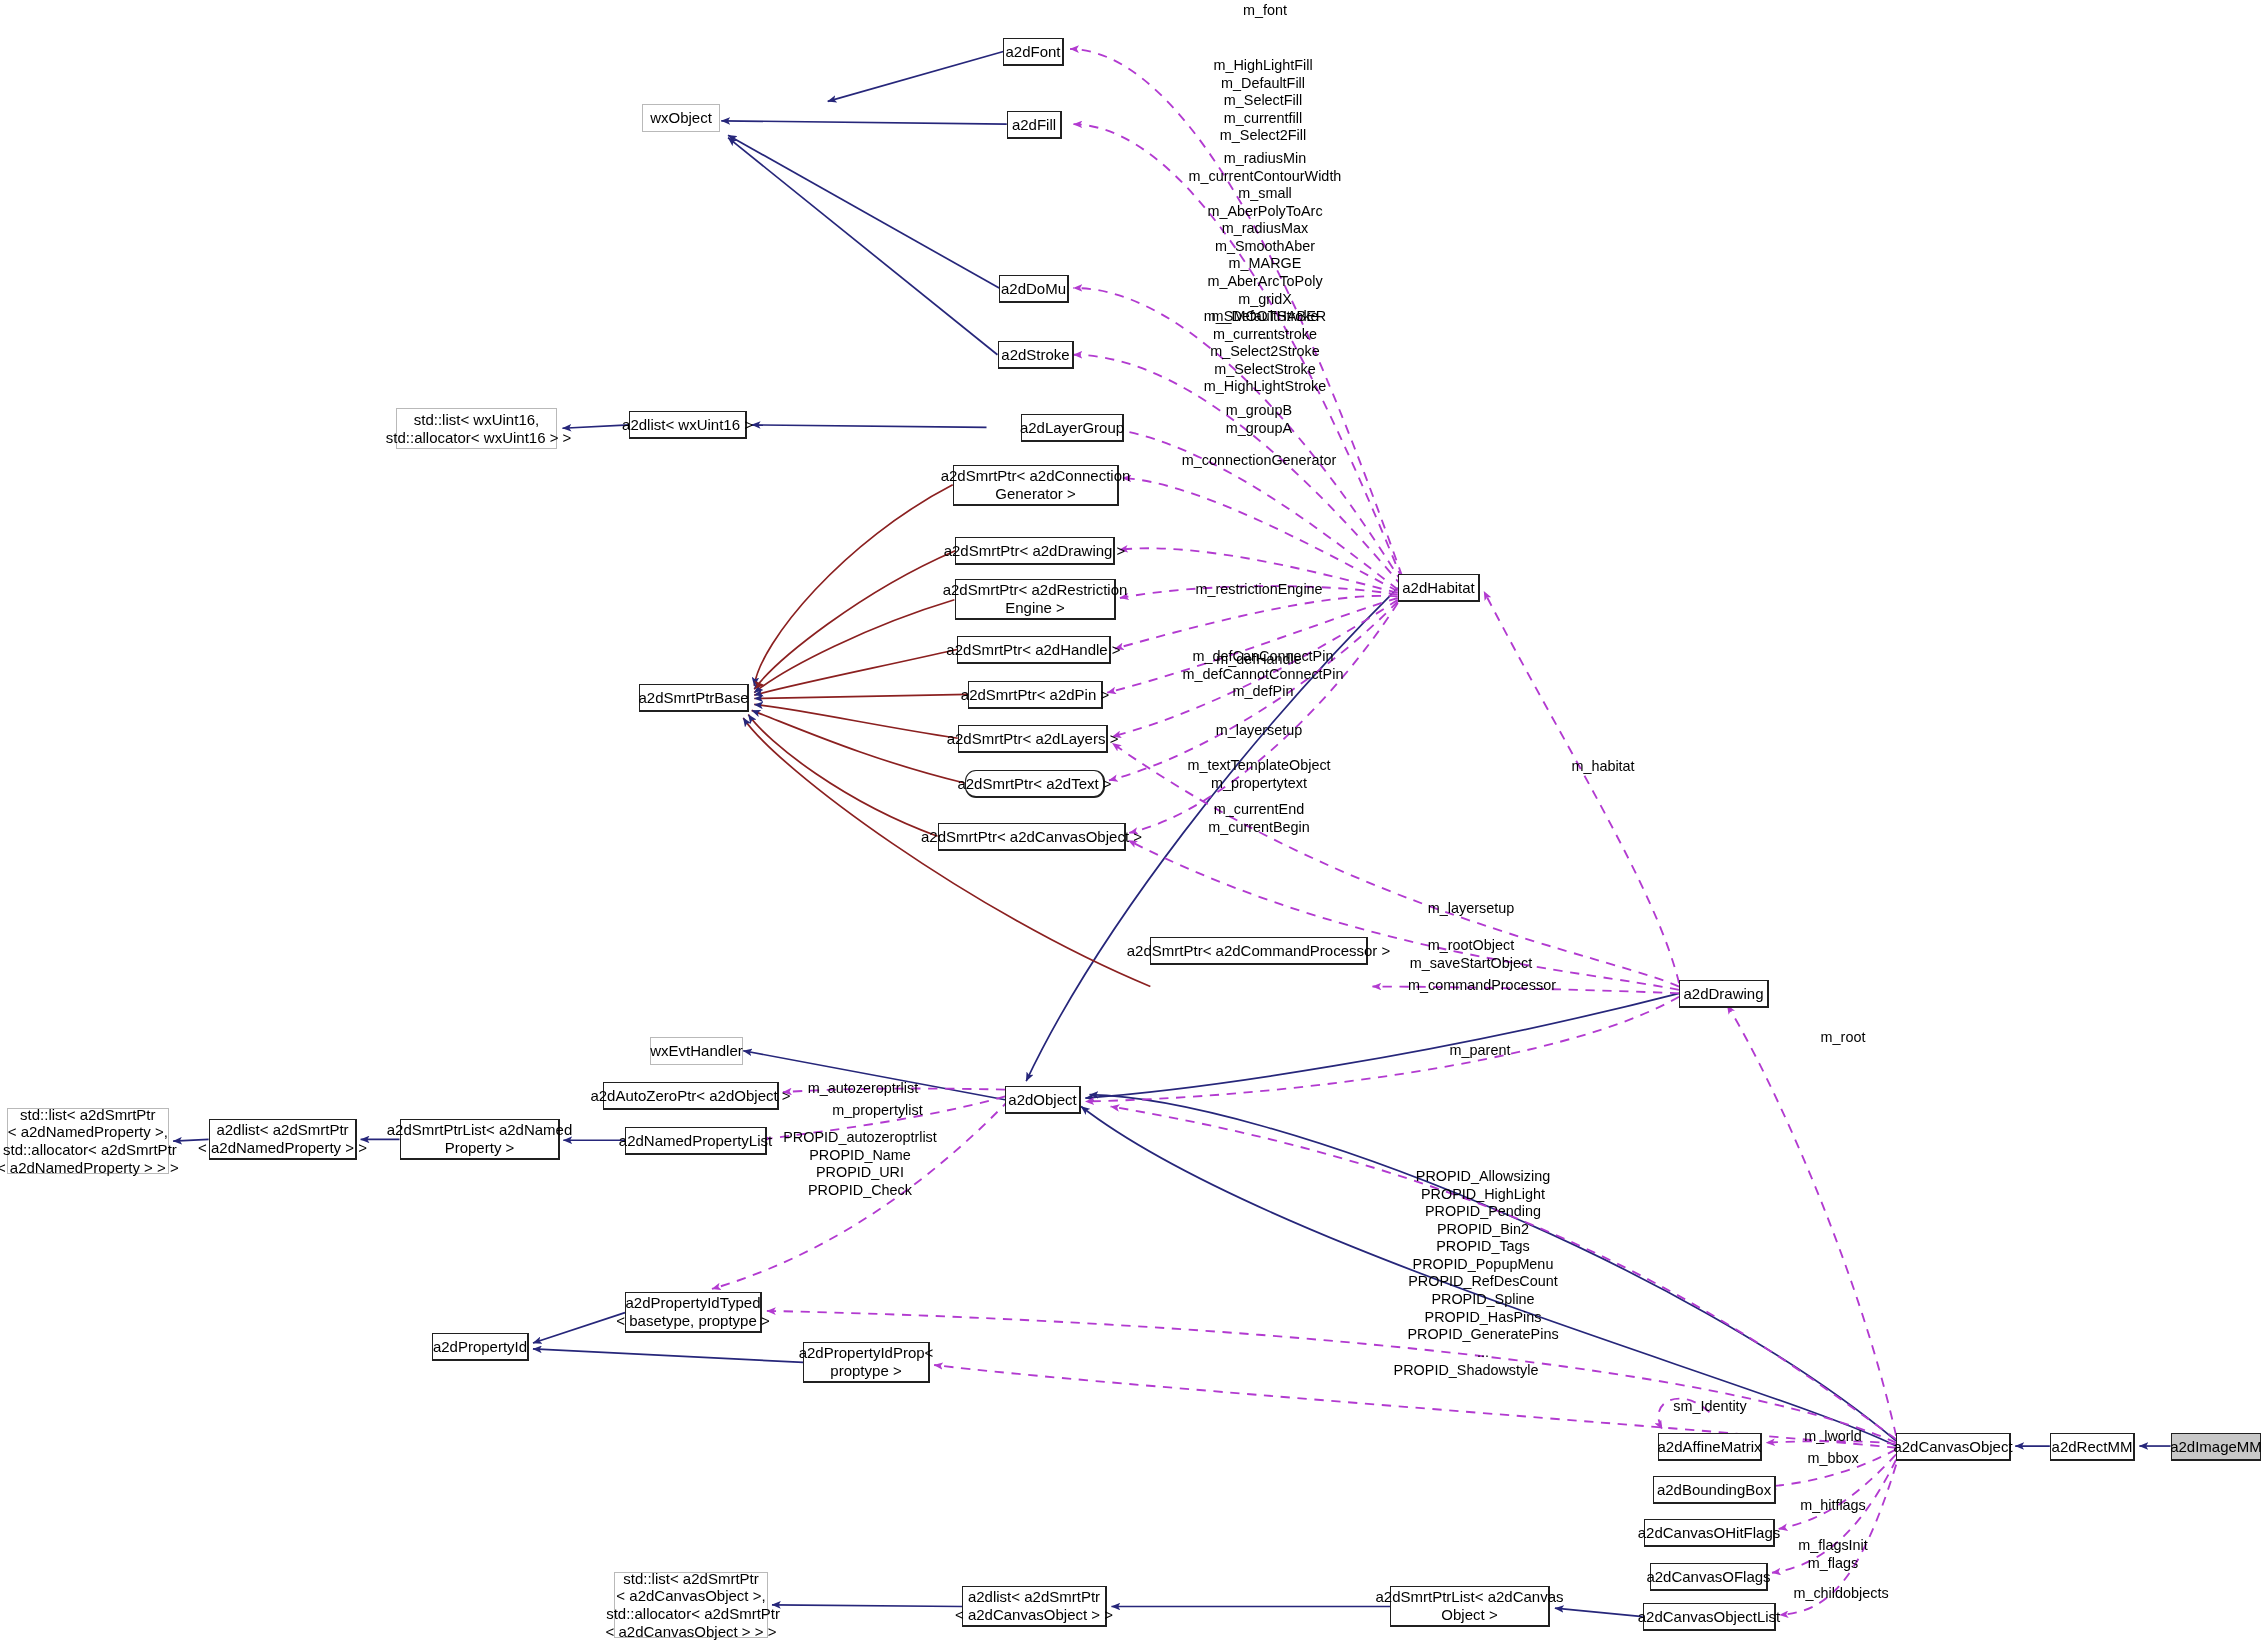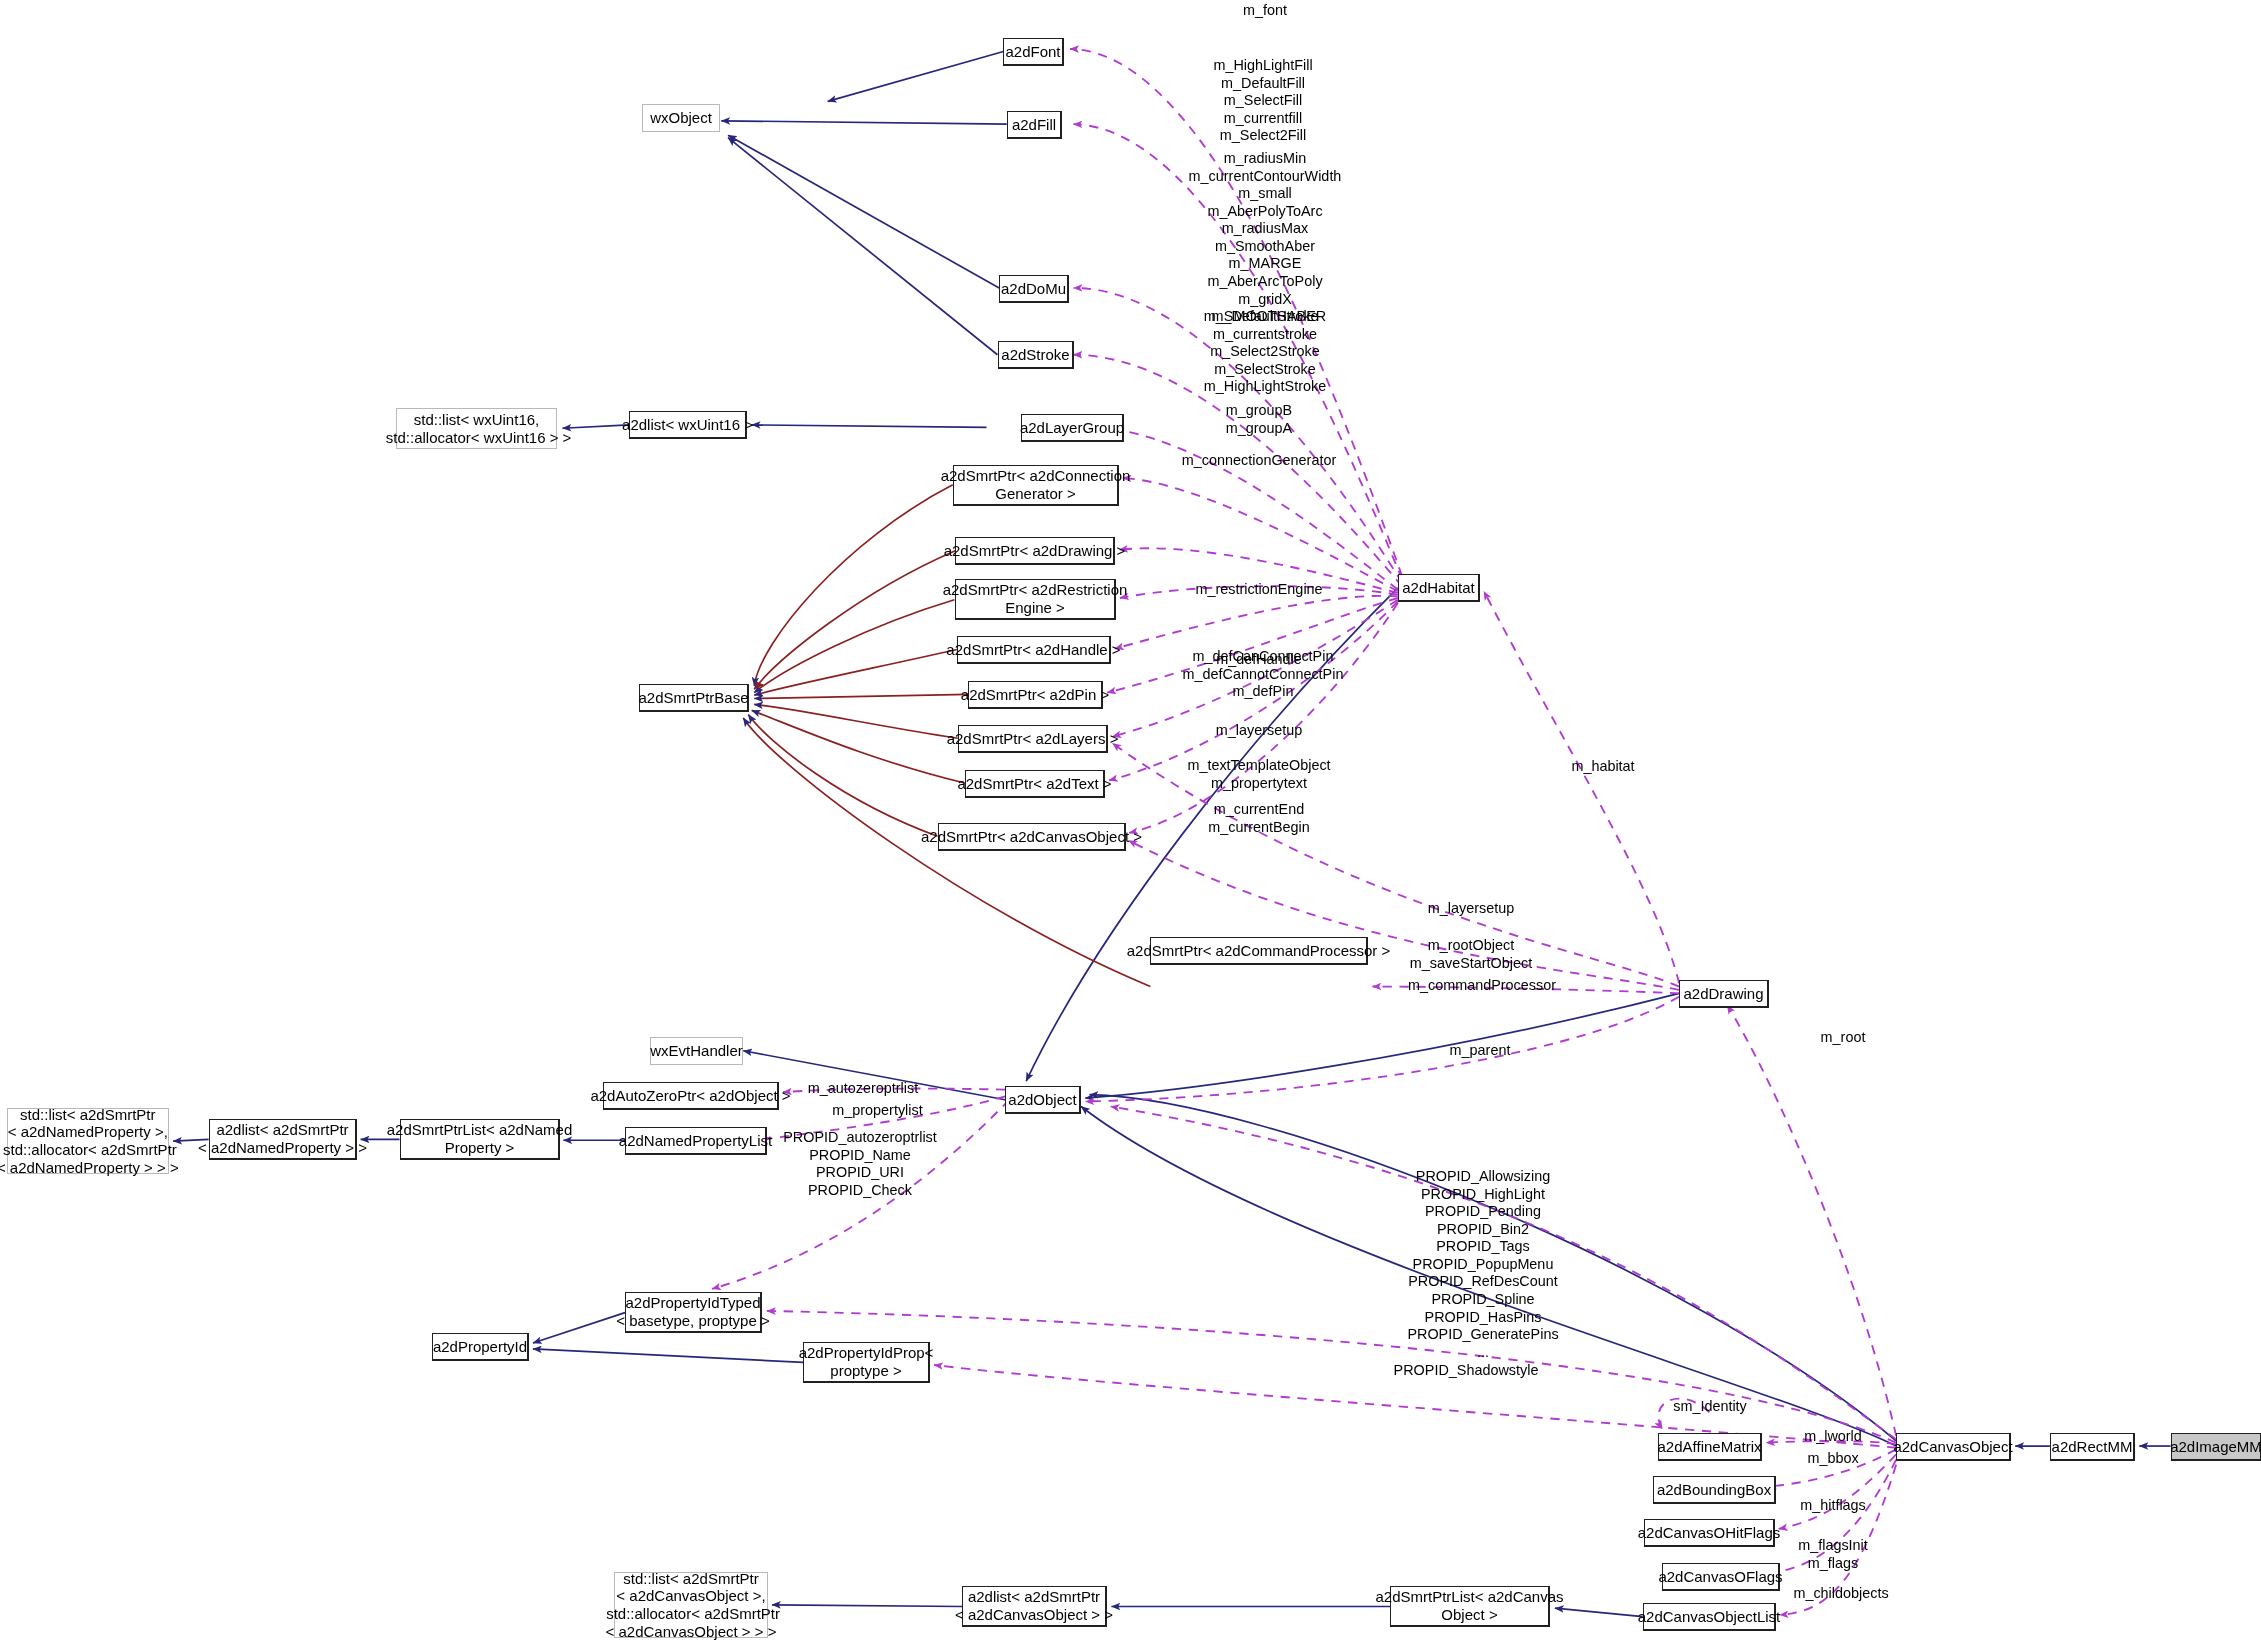--- a/index.html
+++ b/index.html
@@ -153,21 +153,21 @@
  std::allocator&lt; wxUint16 &gt; &gt;</div>
     <div class="node" style="left: 629px; top: 411px; width: 118px; height: 28px;">a2dlist&lt; wxUint16 &gt;</div>
     <div class="node" style="left: 953px; top: 465px; width: 166px; height: 41px;">a2dSmrtPtr&lt; a2dConnection
 Generator &gt;</div>
     <div class="node" style="left: 955px; top: 537px; width: 160px; height: 28px;">a2dSmrtPtr&lt; a2dDrawing &gt;</div>
     <div class="node" style="left: 955px; top: 579px; width: 161px; height: 41px;">a2dSmrtPtr&lt; a2dRestriction
 Engine &gt;</div>
     <div class="node" style="left: 957px; top: 636px; width: 154px; height: 28px;">a2dSmrtPtr&lt; a2dHandle &gt;</div>
     <div class="node" style="left: 968px; top: 681px; width: 135px; height: 28px;">a2dSmrtPtr&lt; a2dPin &gt;</div>
     <div class="node" style="left: 958px; top: 725px; width: 150px; height: 28px;">a2dSmrtPtr&lt; a2dLayers &gt;</div>
-    <div class="node" style="left: 965px; top: 770px; width: 140px; height: 28px;">a2dSmrtPtr&lt; a2dText &gt;</div>
+    <div class="node" style="left: 965px; top: 770px; width: 140px; height: 28px; border-radius: 11px;">a2dSmrtPtr&lt; a2dText &gt;</div>
     <div class="node" style="left: 938px; top: 823px; width: 188px; height: 28px;">a2dSmrtPtr&lt; a2dCanvasObject &gt;</div>
     <div class="node" style="left: 639px; top: 684px; width: 110px; height: 28px;">a2dSmrtPtrBase</div>
     <div class="node" style="left: 1398px; top: 574px; width: 82px; height: 28px;">a2dHabitat</div>
     <div class="node" style="left: 1150px; top: 937px; width: 218px; height: 28px;">a2dSmrtPtr&lt; a2dCommandProcessor &gt;</div>
     <div class="node" style="left: 1679px; top: 980px; width: 90px; height: 28px;">a2dDrawing</div>
     <div class="node ext" style="left: 650px; top: 1037px; width: 93px; height: 28px;">wxEvtHandler</div>
     <div class="node" style="left: 603px; top: 1082px; width: 176px; height: 28px;">a2dAutoZeroPtr&lt; a2dObject &gt;</div>
     <div class="node" style="left: 1005px; top: 1086px; width: 76px; height: 28px;">a2dObject</div>
     <div class="node ext" style="left: 6.8px; top: 1108px; width: 162px; height: 66px;">std::list&lt; a2dSmrtPtr
 &lt; a2dNamedProperty &gt;,
@@ -179,21 +179,21 @@
 Property &gt;</div>
     <div class="node" style="left: 625px; top: 1127px; width: 142px; height: 28px;">a2dNamedPropertyList</div>
     <div class="node" style="left: 625px; top: 1292px; width: 137px; height: 41px;">a2dPropertyIdTyped
 &lt; basetype, proptype &gt;</div>
     <div class="node" style="left: 432px; top: 1333px; width: 97px; height: 28px;">a2dPropertyId</div>
     <div class="node" style="left: 803px; top: 1342px; width: 127px; height: 41px;">a2dPropertyIdProp&lt;
 proptype &gt;</div>
     <div class="node" style="left: 1658px; top: 1433px; width: 104px; height: 28px;">a2dAffineMatrix</div>
     <div class="node" style="left: 1653px; top: 1476px; width: 123px; height: 28px;">a2dBoundingBox</div>
     <div class="node" style="left: 1644px; top: 1519px; width: 131px; height: 28px;">a2dCanvasOHitFlags</div>
-    <div class="node" style="left: 1650px; top: 1563px; width: 118px; height: 28px; margin-left: 12px;">a2dCanvasOFlags</div>
+    <div class="node" style="left: 1650px; top: 1563px; width: 118px; height: 28px;">a2dCanvasOFlags</div>
     <div class="node" style="left: 1643px; top: 1603px; width: 133px; height: 28px;">a2dCanvasObjectList</div>
     <div class="node" style="left: 1896px; top: 1433px; width: 115px; height: 28px;">a2dCanvasObject</div>
     <div class="node" style="left: 2050px; top: 1433px; width: 85px; height: 28px;">a2dRectMM</div>
     <div class="node current" style="left: 2171px; top: 1433px; width: 91px; height: 28px;">a2dImageMM</div>
     <div class="node ext" style="left: 614px; top: 1572px; width: 154px; height: 66px;">std::list&lt; a2dSmrtPtr
 &lt; a2dCanvasObject &gt;,
  std::allocator&lt; a2dSmrtPtr
 &lt; a2dCanvasObject &gt; &gt; &gt;</div>
     <div class="node" style="left: 962px; top: 1586px; width: 145px; height: 41px;">a2dlist&lt; a2dSmrtPtr
 &lt; a2dCanvasObject &gt; &gt;</div>

